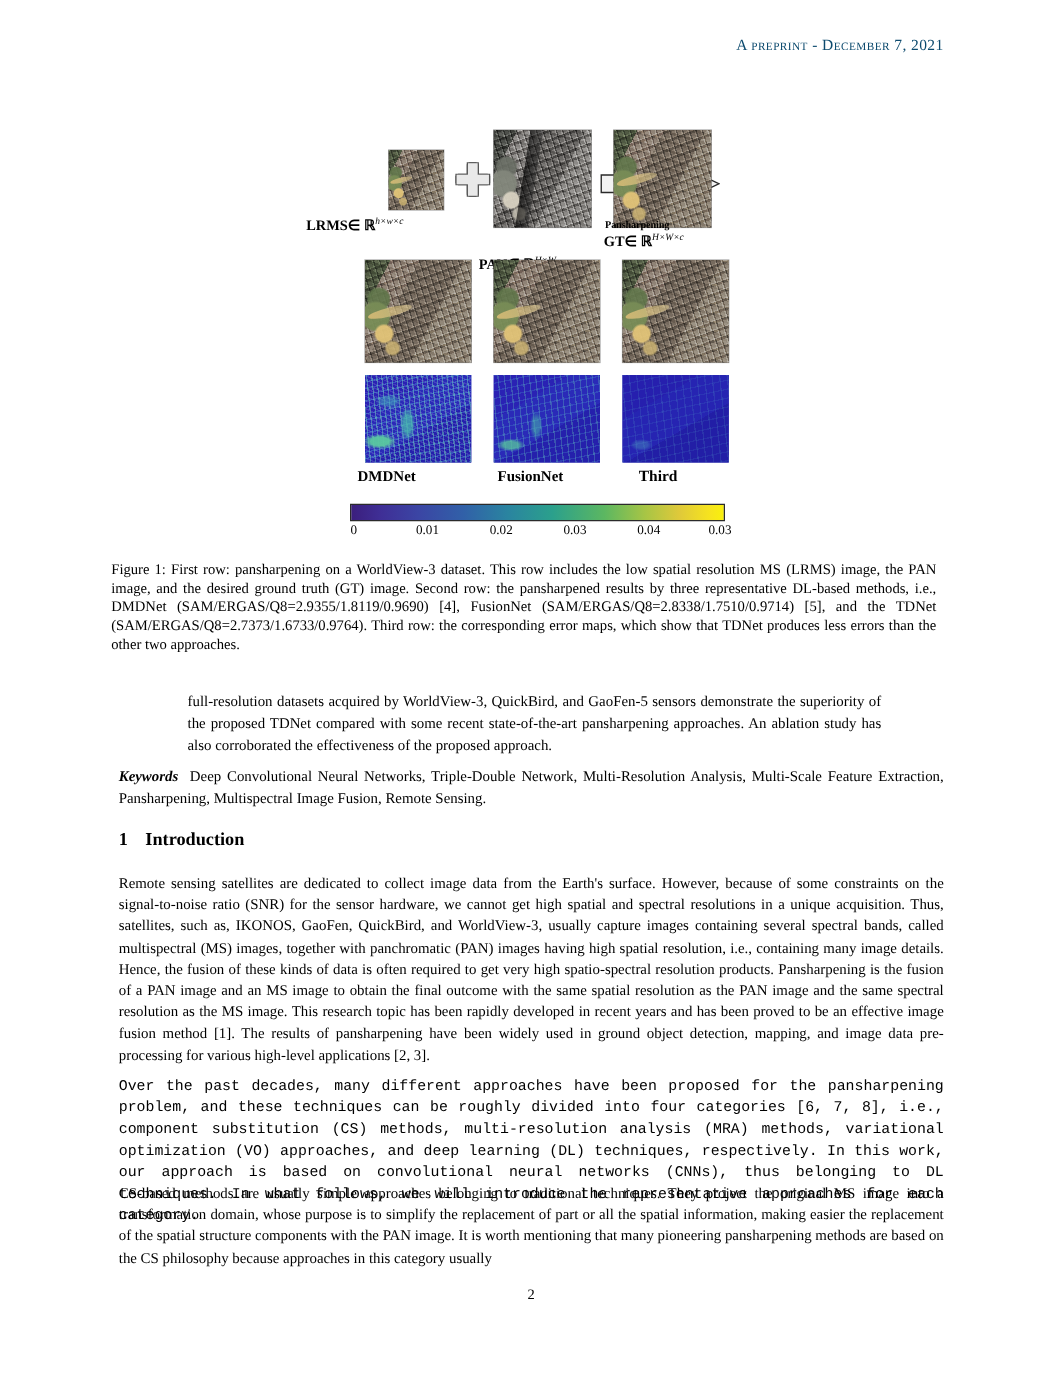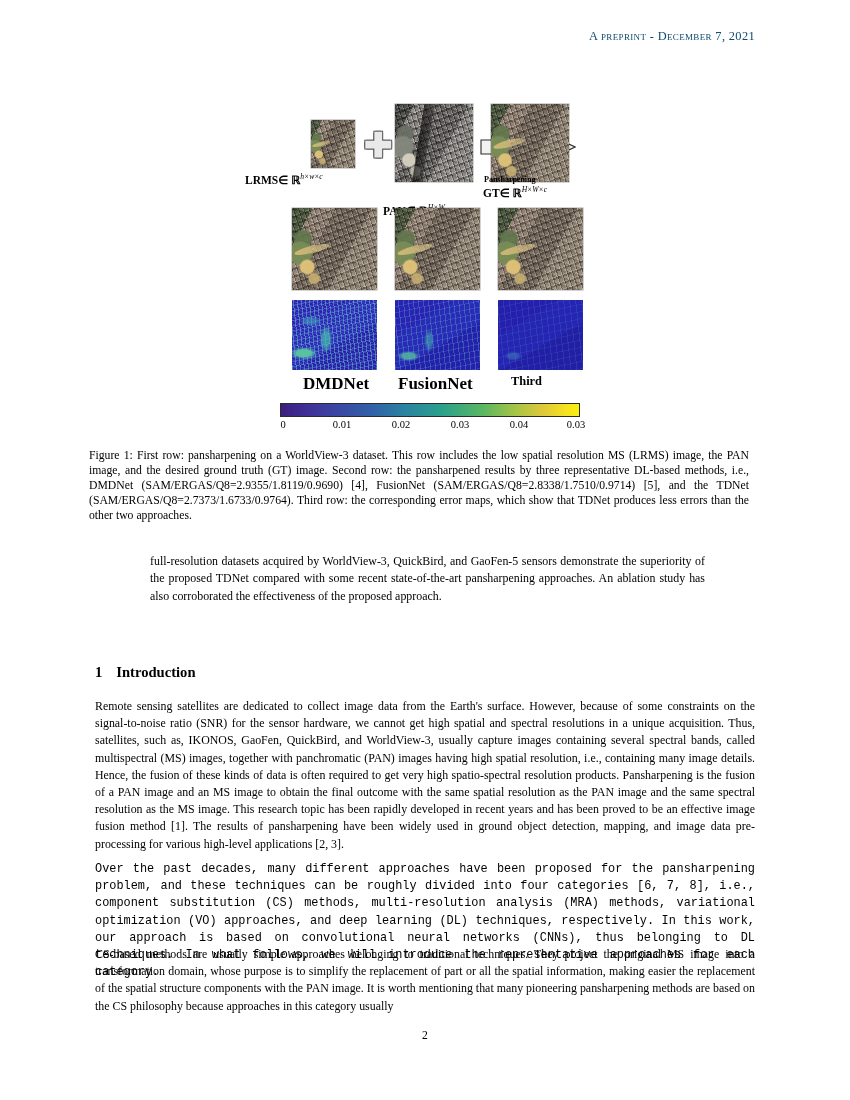--- a/index.html
+++ b/index.html
@@ -325,41 +325,44 @@
     </div>
 
     <div class="img-tile sat road" style="left:197px; top:108px; width:85px; height:82px;"></div>
     <div class="img-tile sat road" style="left:300px; top:108px; width:85px; height:82px;"></div>
     <div class="img-tile sat road" style="left:403px; top:108px; width:85px; height:82px;"></div>
 
     <div class="errmap" style="left:197px; top:200px; width:85px; height:70px;"></div>
     <div class="errmap lvl-mid" style="left:300px; top:200px; width:85px; height:70px;"></div>
     <div class="errmap lvl-low" style="left:403px; top:200px; width:85px; height:70px;"></div>
 
-    <div class="tile-label" style="left:208px; top:274px; font-size:17px;text-align:right;">DMDNet</div>
-    <div class="tile-label" style="left:303px; top:274px; font-size:17px;">FusionNet</div>
+    <div class="tile-label" style="left:191px; top:274px; font-size:12px;text-align:right;">DMDNet</div>
+    <div class="tile-label" style="left:303px; top:274px; font-size:12px;">FusionNet</div>
     <div class="tile-label" style="left:416px; top:274px; font-size:12.4px;">Third</div>
 
     <div class="cbar-wrap">
       <div class="cbar"></div>
       <div class="cbar-ticks">
         <span style="left:3px;">0</span>
         <span style="left:62px;">0.01</span>
         <span style="left:121px;">0.02</span>
         <span style="left:180px;">0.03</span>
         <span style="left:239px;font-family:Liberation Serif, serif;">0.04</span>
         <span style="left:296px;">0.03</span>
       </div>
     </div>
   </div>
 
   <div class="caption">Figure 1: First row: pansharpening on a WorldView-3 dataset. This row includes the low spatial resolution MS (LRMS) image, the PAN image, and the desired ground truth (GT) image. Second row: the pansharpened results by three representative DL-based methods, i.e., DMDNet (SAM/ERGAS/Q8=2.9355/1.8119/0.9690) [4], FusionNet (SAM/ERGAS/Q8=2.8338/1.7510/0.9714) [5], and the TDNet (SAM/ERGAS/Q8=2.7373/1.6733/0.9764). Third row: the corresponding error maps, which show that TDNet produces less errors than the other two approaches.</div>
 
   <div class="abstract-tail">full-resolution datasets acquired by WorldView-3, QuickBird, and GaoFen-5 sensors demonstrate the superiority of the proposed TDNet compared with some recent state-of-the-art pansharpening approaches. An ablation study has also corroborated the effectiveness of the proposed approach.</div>
 
+  <div class="keywords">
+    <span class="kw-title">Keywords</span>&nbsp;&nbsp;<span>Deep Convolutional Neural Networks, Triple-Double Network, Multi-Resolution Analysis, Multi-Scale Feature Extraction, Pansharpening, Multispectral Image Fusion, Remote Sensing.</span>
+  </div>
 
   <div class="sec-head">
     <span class="num">1</span><span>Introduction</span>
   </div>
 
   <div class="body-text" id="para1">Remote sensing satellites are dedicated to collect image data from the Earth's surface. However, because of some constraints on the signal-to-noise ratio (SNR) for the sensor hardware, we cannot get high spatial and spectral resolutions in a unique acquisition. Thus, satellites, such as, IKONOS, GaoFen, QuickBird, and WorldView-3, usually capture images containing several spectral bands, called multispectral (MS) images, together with panchromatic (PAN) images having high spatial resolution, i.e., containing many image details. Hence, the fusion of these kinds of data is often required to get very high spatio-spectral resolution products. Pansharpening is the fusion of a PAN image and an MS image to obtain the final outcome with the same spatial resolution as the PAN image and the same spectral resolution as the MS image. This research topic has been rapidly developed in recent years and has been proved to be an effective image fusion method [1]. The results of pansharpening have been widely used in ground object detection, mapping, and image data pre-processing for various high-level applications [2, 3].</div>
   <div class="body-text" id="para2">Over the past decades, many different approaches have been proposed for the pansharpening problem, and these techniques can be roughly divided into four categories [6, 7, 8], i.e., component substitution (CS) methods, multi-resolution analysis (MRA) methods, variational optimization (VO) approaches, and deep learning (DL) techniques, respectively. In this work, our approach is based on convolutional neural networks (CNNs), thus belonging to DL techniques. In what follows, we will introduce the representative approaches for each category.</div>
   <div class="body-text" id="para3">CS-based methods are usually simple approaches belonging to traditional techniques. They project the original MS image into a transformation domain, whose purpose is to simplify the replacement of part or all the spatial information, making easier the replacement of the spatial structure components with the PAN image. It is worth mentioning that many pioneering pansharpening methods are based on the CS philosophy because approaches in this category usually</div>
 
   <div class="pageno">2</div>

